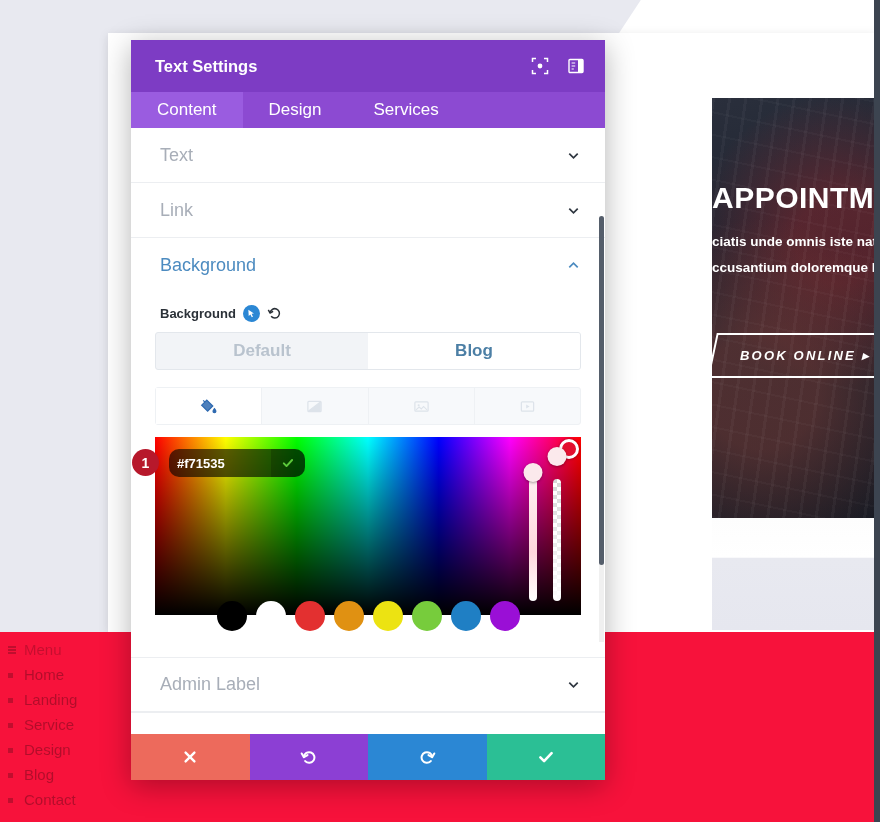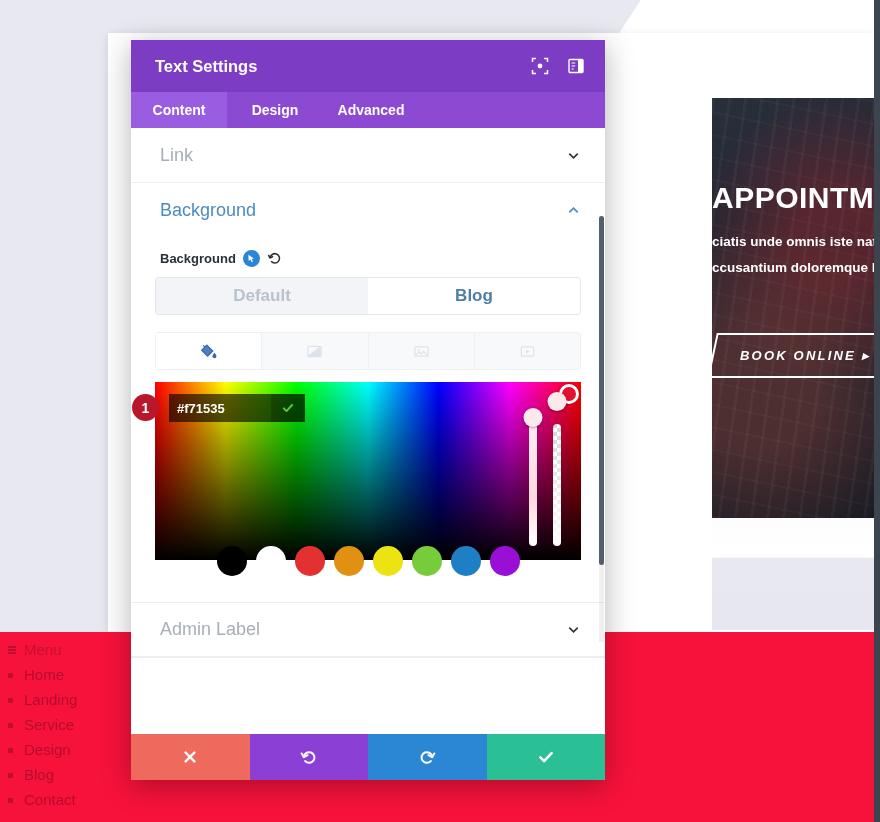--- a/index.html
+++ b/index.html
@@ -91,22 +91,22 @@
   #modal-title { color: #fff; font-size: 16.5px; font-weight: 700; flex: 1; }
   .header-icon {
     width: 22px; height: 22px; margin-left: 14px; cursor: pointer;
     display: flex; align-items: center; justify-content: center;
   }
   #modal-tabs {
     background: #8c4ad2; height: 36px; flex: 0 0 36px; display: flex;
   }
   .tab {
     display: flex; align-items: center; justify-content: center;
-    color: #fff; font-size: 14px; font-weight: 700; cursor: pointer;
-    padding: 0 6px; min-width: 96px;
+    color: #fff; font-size: 17px; font-weight: 400; cursor: pointer;
+    padding: 0 26px; min-width: 96px;
   }
   .tab.active { background: #9a5ce0; }
   #modal-body {
     flex: 1; overflow: hidden; position: relative; background: #fff;
   }
   .accordion-row {
     height: 55px; display: flex; align-items: center;
     padding: 0 24px 0 29px; border-bottom: 1px solid #eceef1; cursor: pointer;
   }
   .accordion-row .acc-label { flex: 1; font-size: 18px; color: #a8aeb8; font-weight: 400; }
@@ -172,21 +172,21 @@
     position: absolute; width: 19px; height: 19px; border-radius: 50%;
     background: #fbe9ec; box-shadow: 0 1px 3px rgba(0,0,0,.35);
     left: 50%; transform: translateX(-50%);
   }
   #hue-knob { top: -16px; }
   #alpha-knob { top: -32px; }
 
   #hex-wrap {
     position: absolute; left: 14px; top: 12px;
     display: flex; align-items: center; height: 28px;
-    background: rgba(0,0,0,.62); border-radius: 0; overflow: hidden; gap: 6px;
+    background: rgba(0,0,0,.62); border-radius: 10px; overflow: hidden; gap: 6px;
   }
   #hex-input {
     width: 96px; height: 28px; background: transparent; border: none; outline: none;
     color: #fff; font-size: 13px; font-weight: 700; padding: 0 8px;
     font-family: "Liberation Sans", sans-serif;
   }
   #hex-ok {
     width: 34px; height: 28px; display: flex; align-items: center;
     justify-content: center; background: rgba(0,0,0,.18); cursor: pointer;
   }
@@ -273,25 +273,33 @@
         <rect x="2" y="2.5" width="14" height="13" rx="1"></rect>
         <rect x="11" y="2.5" width="5" height="13" fill="#fff" stroke="none"></rect>
         <path d="M4.6 6h3.6M4.6 9h3.6M4.6 12h2.2" stroke-width="1.2"></path>
       </svg>
     </div>
   </div>
 
   <div id="modal-tabs">
     <div class="tab active">Content</div>
     <div class="tab">Design</div>
-    <div class="tab">Advanced</div>
+    <div class="tab">Services</div>
   </div>
 
   <div id="modal-body">
 
+    <div class="accordion-row">
+      <div class="acc-label">Text</div>
+      <span>
+        <svg width="15" height="15" viewBox="0 0 16 16" fill="none" stroke="#2f3640" stroke-width="1.8">
+            <path d="M3.5 6l4.5 4.5L12.5 6"></path>
+          </svg>
+      </span>
+    </div>
 
     <div class="accordion-row">
       <div class="acc-label">Link</div>
       <span>
         <svg width="15" height="15" viewBox="0 0 16 16" fill="none" stroke="#2f3640" stroke-width="1.8">
             <path d="M3.5 6l4.5 4.5L12.5 6"></path>
           </svg>
       </span>
     </div>
 

